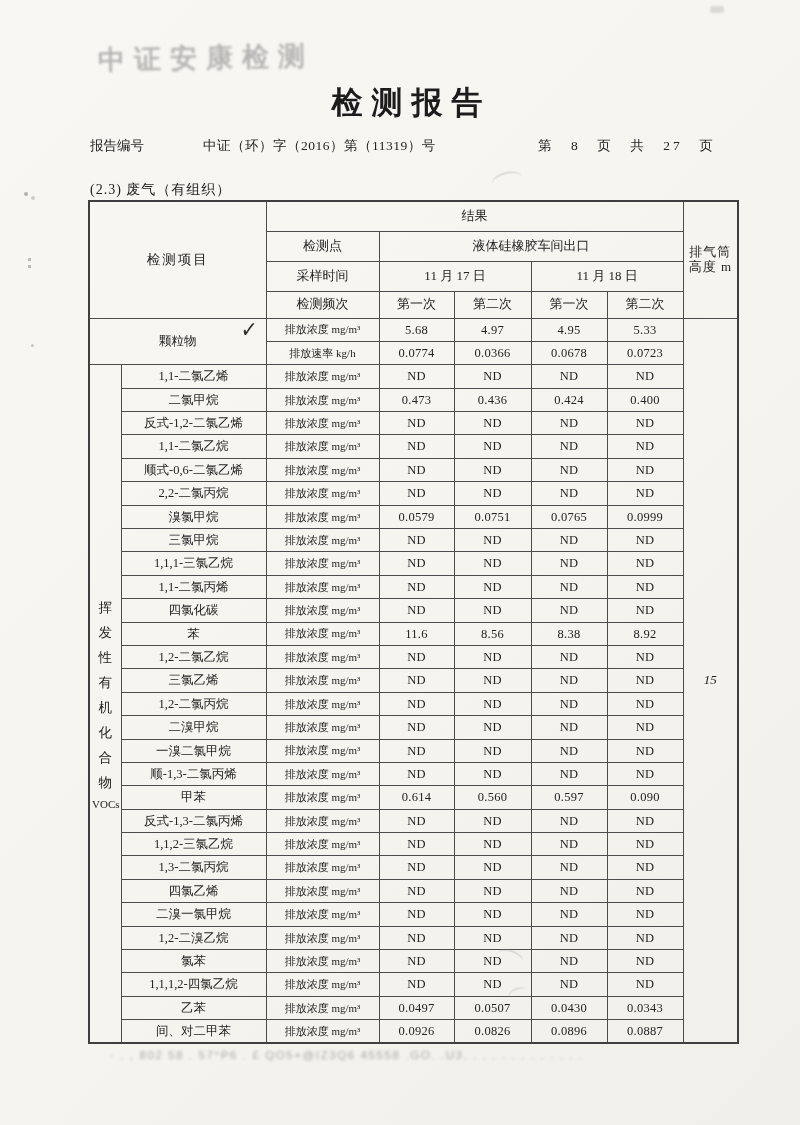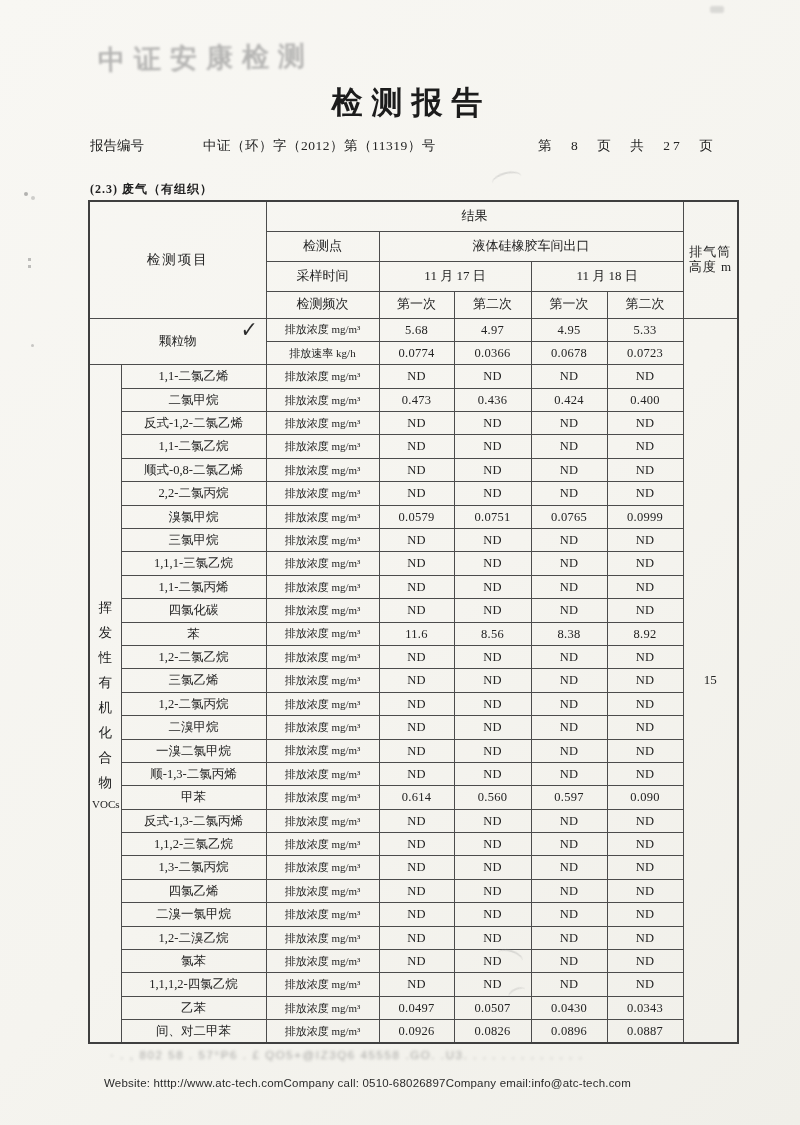--- a/index.html
+++ b/index.html
@@ -23,42 +23,42 @@
   .title{
     position:absolute; top:82px; left:0; right:0; text-align:center;
     font-size:31px; font-weight:bold; letter-spacing:9px; padding-left:23px;
     color:#1c1c1c;
   }
   .meta-row{ position:absolute; top:137px; left:0; right:0; height:20px; font-size:13.5px;text-align:center; }
   .report-label{ position:absolute; left:90px; }
   .report-no{ position:absolute; left:203px; letter-spacing:.5px; }
   .page-info{ position:absolute; left:538px; letter-spacing:3px; }
   .section-label{
-    position:absolute; left:90px; top:181px; font-size:12px; letter-spacing:1px; color:#1f1f1f;font-weight:bold;
+    position:absolute; left:90px; top:181px; font-size:14px; letter-spacing:1px; color:#1f1f1f;
   }
   
   table.results{
     position:absolute; left:88px; top:200px; width:649px;
     border-collapse:collapse; table-layout:fixed;
     font-size:12.5px; color:#232323;
   }
   table.results td{
     border:1px solid #4c4c4c; text-align:center; vertical-align:middle;
     padding:0 2px; line-height:1.15; overflow:hidden;
   }
   table.results{ border:2px solid #3f3f3f; }
   tr.hr1{ height:30px; } tr.hr2{ height:30px; } tr.hr3{ height:30px; } tr.hr4{ height:27px;padding-left:32px; }
   tr.body-row{ height:23.4px; }
   td.hc{ font-size:13px; }
   td.item-label{ font-size:13.5px; letter-spacing:2px; }
   td.stack-head{ font-size:13px; line-height:1.75; letter-spacing:1px; }
   td.name-cell{ font-size:12.5px; position:relative; }
   td.param-cell{ font-size:11px; }
   td.val{ font-size:12.5px; letter-spacing:.3px; }
-  td.stack-val{ font-size:13px; }
+  td.stack-val{ font-size:13px;font-style:italic; }
   td.group-cell{ vertical-align:middle; padding:0; }
   .gc{ font-size:13.5px; line-height:25px; text-align:center; }
   .gc-latin{ font-size:11px; line-height:18px; letter-spacing:0; }
   .check{
     position:absolute; right:9px; top:0px;
     font-family:"DejaVu Sans",sans-serif;
     font-size:19px; color:#2d2d2d;
     transform:rotate(6deg) scaleY(1.25); display:inline-block;
   }
   
@@ -91,21 +91,21 @@
 <body>
 
 <div class="page">
 
   <div class="stamp">中证安康检测</div>
 
   <h1 class="title">检测报告</h1>
 
   <div class="meta-row">
     <span class="report-label">报告编号</span>
-    <span class="report-no">中证（环）字（2012）第（11319）号</span>
+    <span class="report-no">中证（环）字（2016）第（11319）号</span>
     <span class="page-info">第　8　页　共　27　页</span>
   </div>
 
   <div class="section-label">(2.3) 废气（有组织）</div>
 
   <table class="results">
     <colgroup>
       <col style="width:32px">
         <col style="width:145px">
         <col style="width:113px">
@@ -190,21 +190,21 @@
         </tr>
         <tr class="body-row">
           <td class="name-cell">1,1-二氯乙烷</td>
           <td class="param-cell">排放浓度 mg/m³</td>
           <td class="val">ND</td>
           <td class="val">ND</td>
           <td class="val">ND</td>
           <td class="val">ND</td>
         </tr>
         <tr class="body-row">
-          <td class="name-cell">顺式-0,8-二氯乙烯</td>
+          <td class="name-cell">顺式-0,6-二氯乙烯</td>
           <td class="param-cell">排放浓度 mg/m³</td>
           <td class="val">ND</td>
           <td class="val">ND</td>
           <td class="val">ND</td>
           <td class="val">ND</td>
         </tr>
         <tr class="body-row">
           <td class="name-cell">2,2-二氯丙烷</td>
           <td class="param-cell">排放浓度 mg/m³</td>
           <td class="val">ND</td>
@@ -393,21 +393,20 @@
           <td class="param-cell">排放浓度 mg/m³</td>
           <td class="val">0.0926</td>
           <td class="val">0.0826</td>
           <td class="val">0.0896</td>
           <td class="val">0.0887</td>
         </tr>
       </tbody>
   </table>
 
   <div class="bleed">· .  , 802 58 .    57°P6 . £  QO5+@IZ3Q6  45558 .GO. .U3. . . . .           . . . . . . . .</div>
-  <div class="footer">Website: htttp://www.atc-tech.comCompany call: 0510-68026897Company email:info@atc-tech.com</div>
 
   <div class="smudge m1"></div>
   <div class="smudge m2"></div>
   <div class="smudge m3"></div>
   <div class="smudge m4"></div>
   <div class="smudge sq1"></div>
   <div class="smudge sq2"></div>
   <div class="smudge sq3"></div>
 
 </div>

